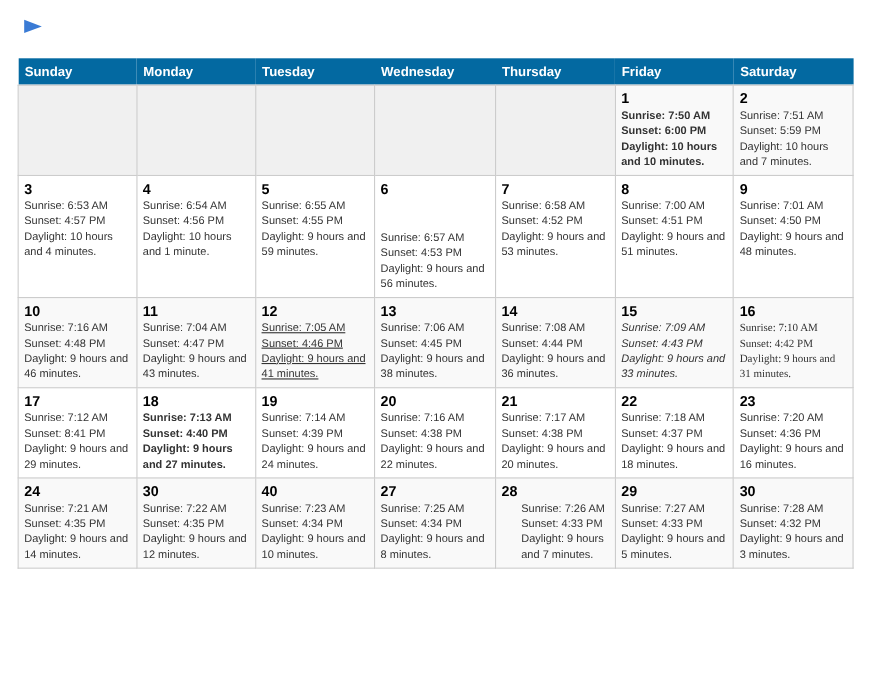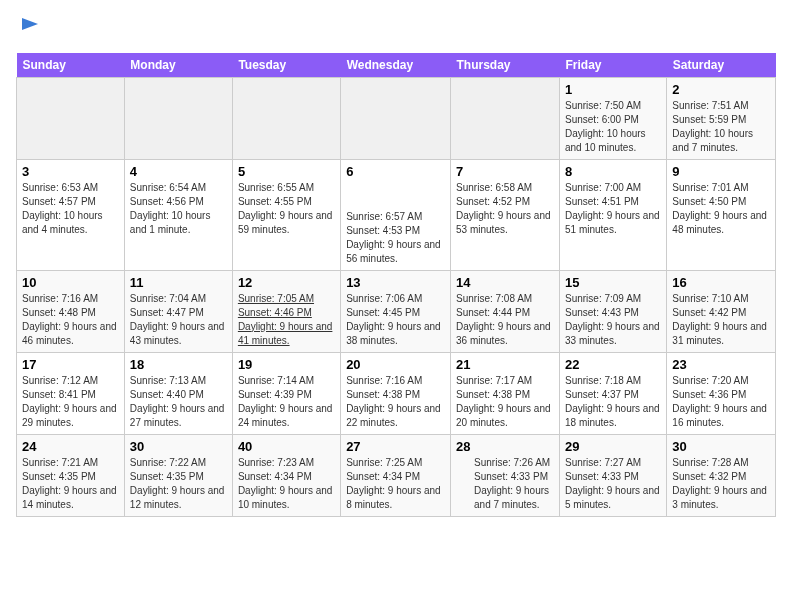--- a/index.html
+++ b/index.html
@@ -43,21 +43,21 @@
     .subtitle {
       font-size: 15px;
       color: #555;
     }
     table {
       width: 100%;
       border-collapse: collapse;
       font-size: 11px;
     }
     thead th {
-      background-color: #8b5cf6;
+      background-color: #0369a1;
       color: #fff;
       text-align: left;
       padding: 5px 6px;
       font-size: 12px;
       font-weight: bold;
     }
     tbody td {
       border: 1px solid #ccc;
       vertical-align: top;
       padding: 4px 5px;
@@ -118,21 +118,21 @@
   </thead>
   <tbody id="calendar-body">
       <tr>
         <td class="empty-cell"></td>
         <td class="empty-cell"></td>
         <td class="empty-cell"></td>
         <td class="empty-cell"></td>
         <td class="empty-cell"></td>
         <td>
           <div class="day-num">1</div>
-          <div class="day-info" style="white-space: pre-line;">Sunrise: 7:50 AM
+          <div class="day-info" style="white-space: pre-line; font-weight: bold;">Sunrise: 7:50 AM
 Sunset: 6:00 PM
 Daylight: 10 hours and 10 minutes.</div>
         </td>
         <td>
           <div class="day-num">2</div>
           <div class="day-info" style="white-space: pre-line;">Sunrise: 7:51 AM
 Sunset: 5:59 PM
 Daylight: 10 hours and 7 minutes.</div>
         </td>
       </tr>
@@ -206,41 +206,41 @@
 Daylight: 9 hours and 38 minutes.</div>
         </td>
         <td>
           <div class="day-num">14</div>
           <div class="day-info" style="white-space: pre-line;">Sunrise: 7:08 AM
 Sunset: 4:44 PM
 Daylight: 9 hours and 36 minutes.</div>
         </td>
         <td>
           <div class="day-num">15</div>
-          <div class="day-info" style="white-space: pre-line;">Sunrise: 7:09 AM
+          <div class="day-info" style="white-space: pre-line; font-style: italic;">Sunrise: 7:09 AM
 Sunset: 4:43 PM
 Daylight: 9 hours and 33 minutes.</div>
         </td>
         <td>
           <div class="day-num">16</div>
-          <div class="day-info" style="white-space: pre-line;">Sunrise: 7:10 AM
+          <div class="day-info" style="white-space: pre-line; font-family: Liberation Serif, serif;">Sunrise: 7:10 AM
 Sunset: 4:42 PM
 Daylight: 9 hours and 31 minutes.</div>
         </td>
       </tr>
       <tr>
         <td>
           <div class="day-num">17</div>
           <div class="day-info" style="white-space: pre-line;">Sunrise: 7:12 AM
 Sunset: 8:41 PM
 Daylight: 9 hours and 29 minutes.</div>
         </td>
         <td>
           <div class="day-num">18</div>
-          <div class="day-info" style="white-space: pre-line;">Sunrise: 7:13 AM
+          <div class="day-info" style="white-space: pre-line; font-weight: bold;">Sunrise: 7:13 AM
 Sunset: 4:40 PM
 Daylight: 9 hours and 27 minutes.</div>
         </td>
         <td>
           <div class="day-num">19</div>
           <div class="day-info" style="white-space: pre-line;">Sunrise: 7:14 AM
 Sunset: 4:39 PM
 Daylight: 9 hours and 24 minutes.</div>
         </td>
         <td>

